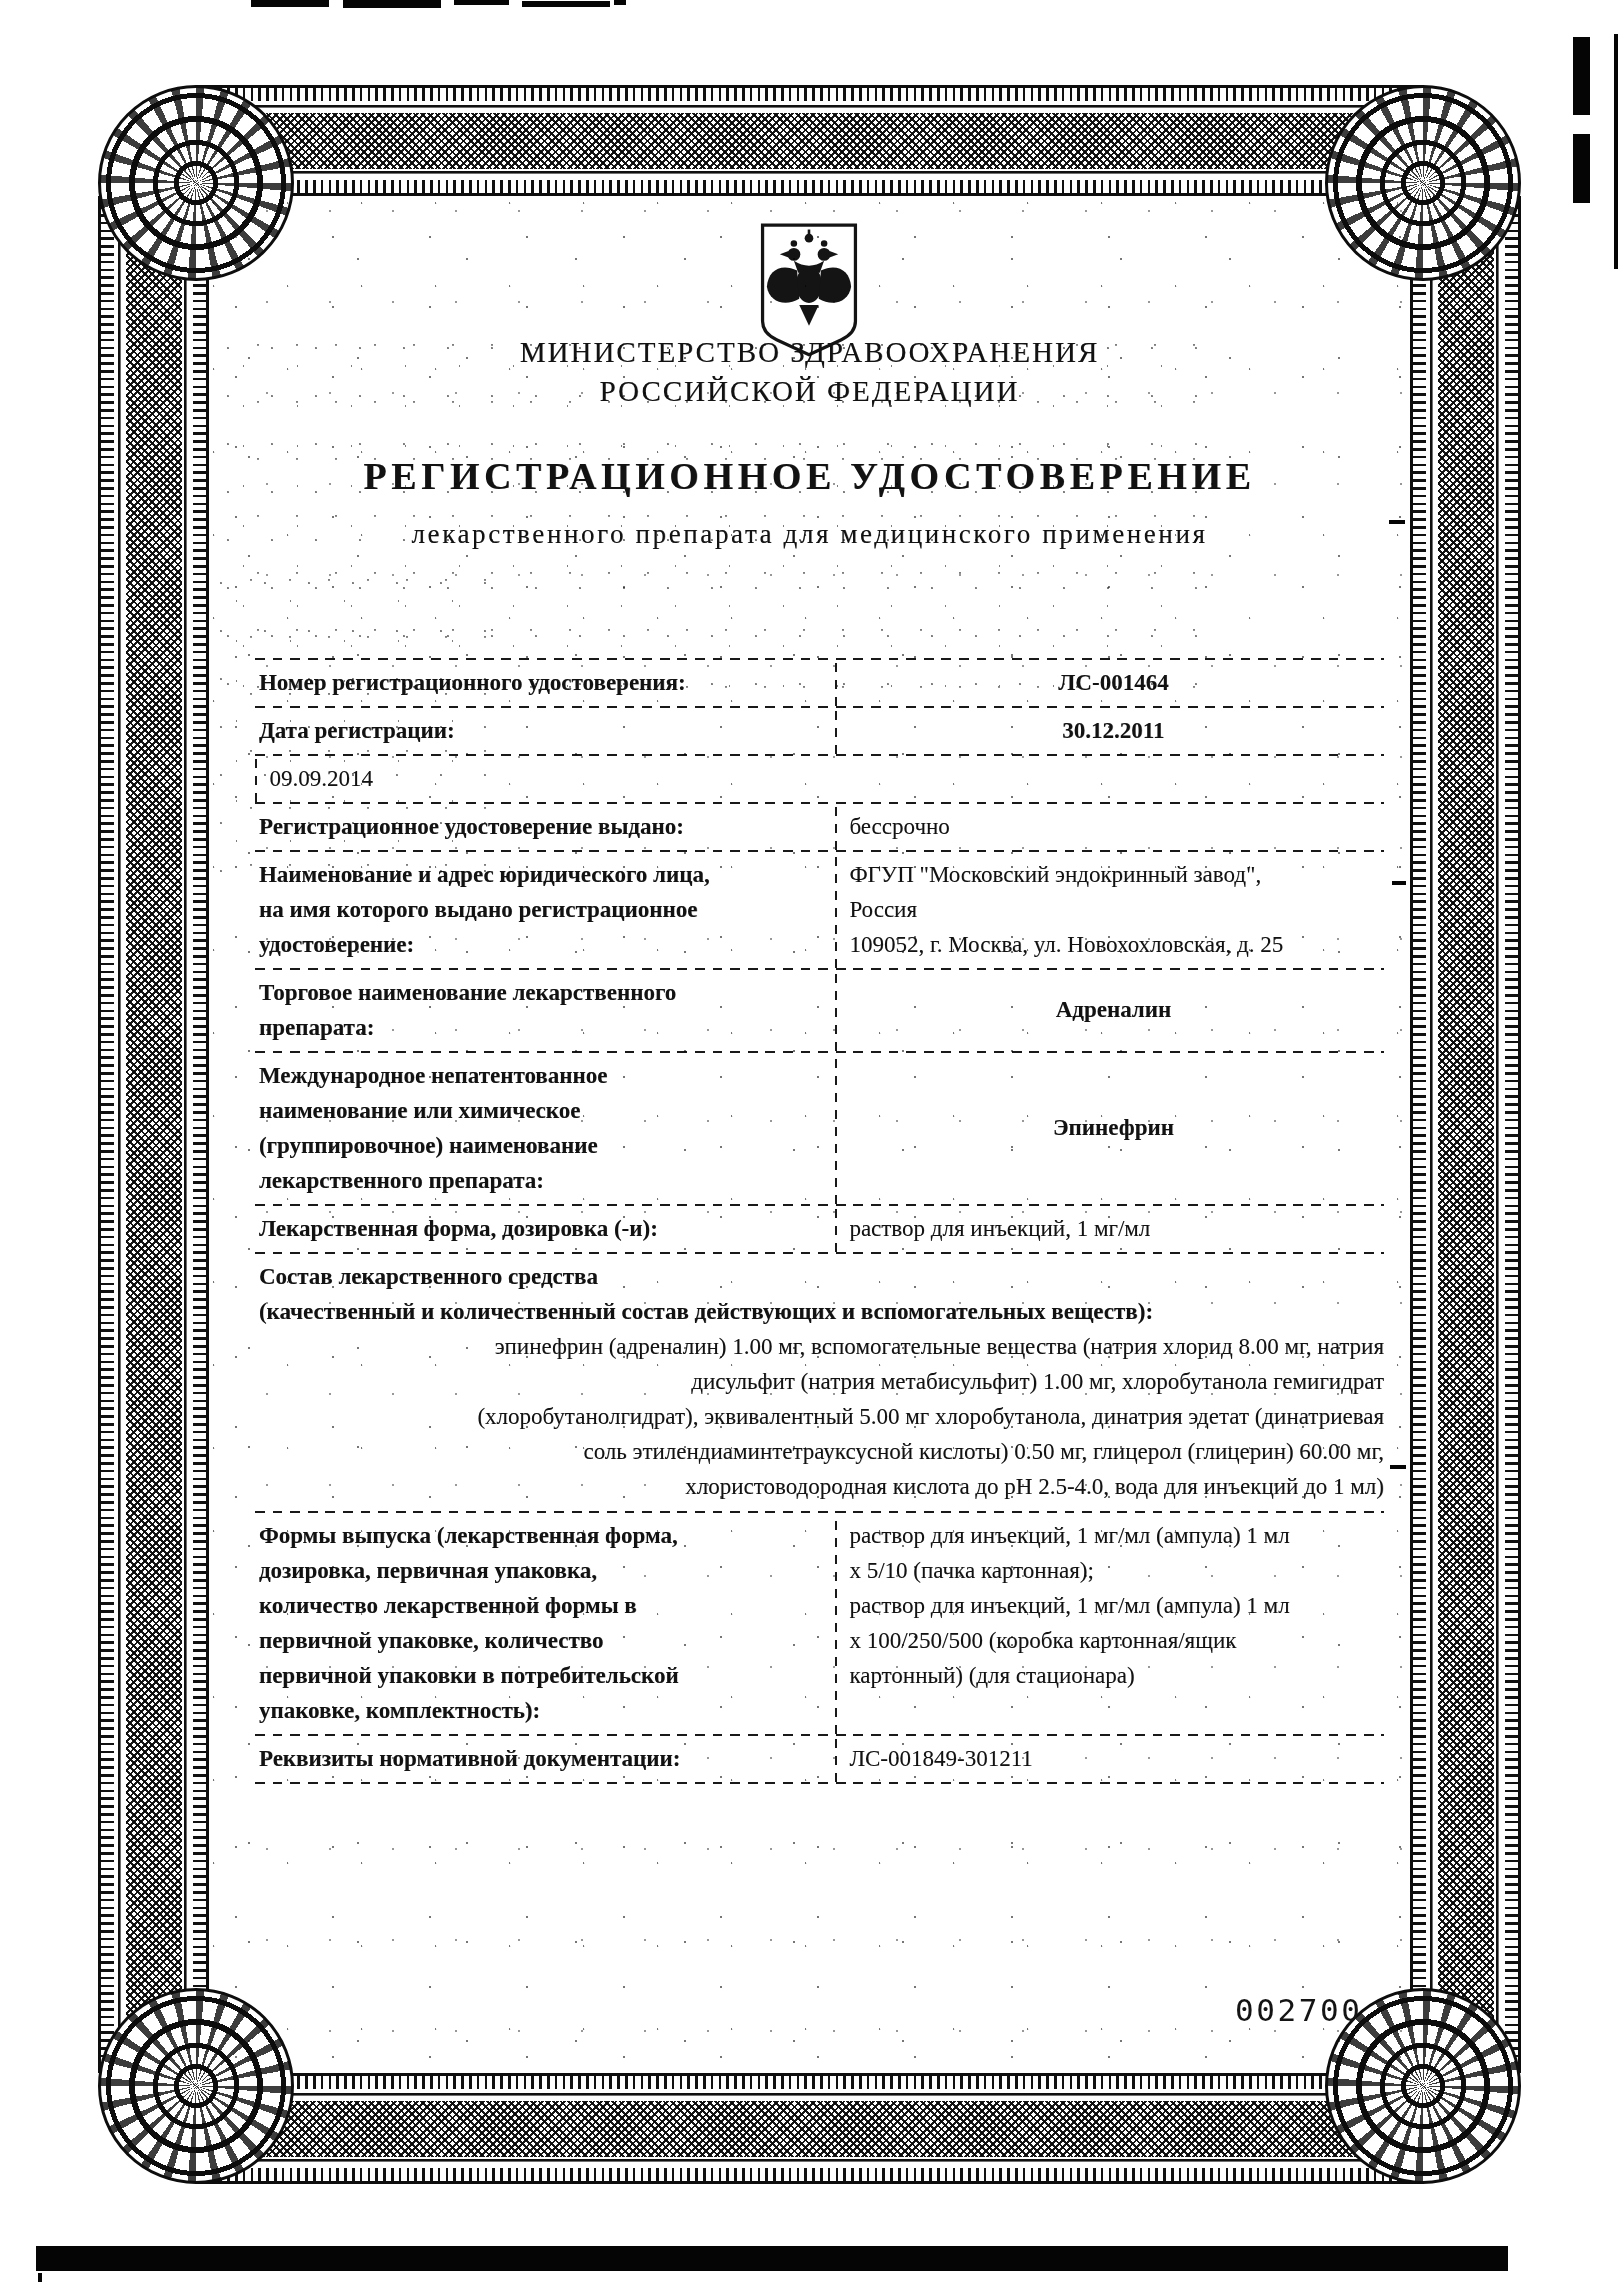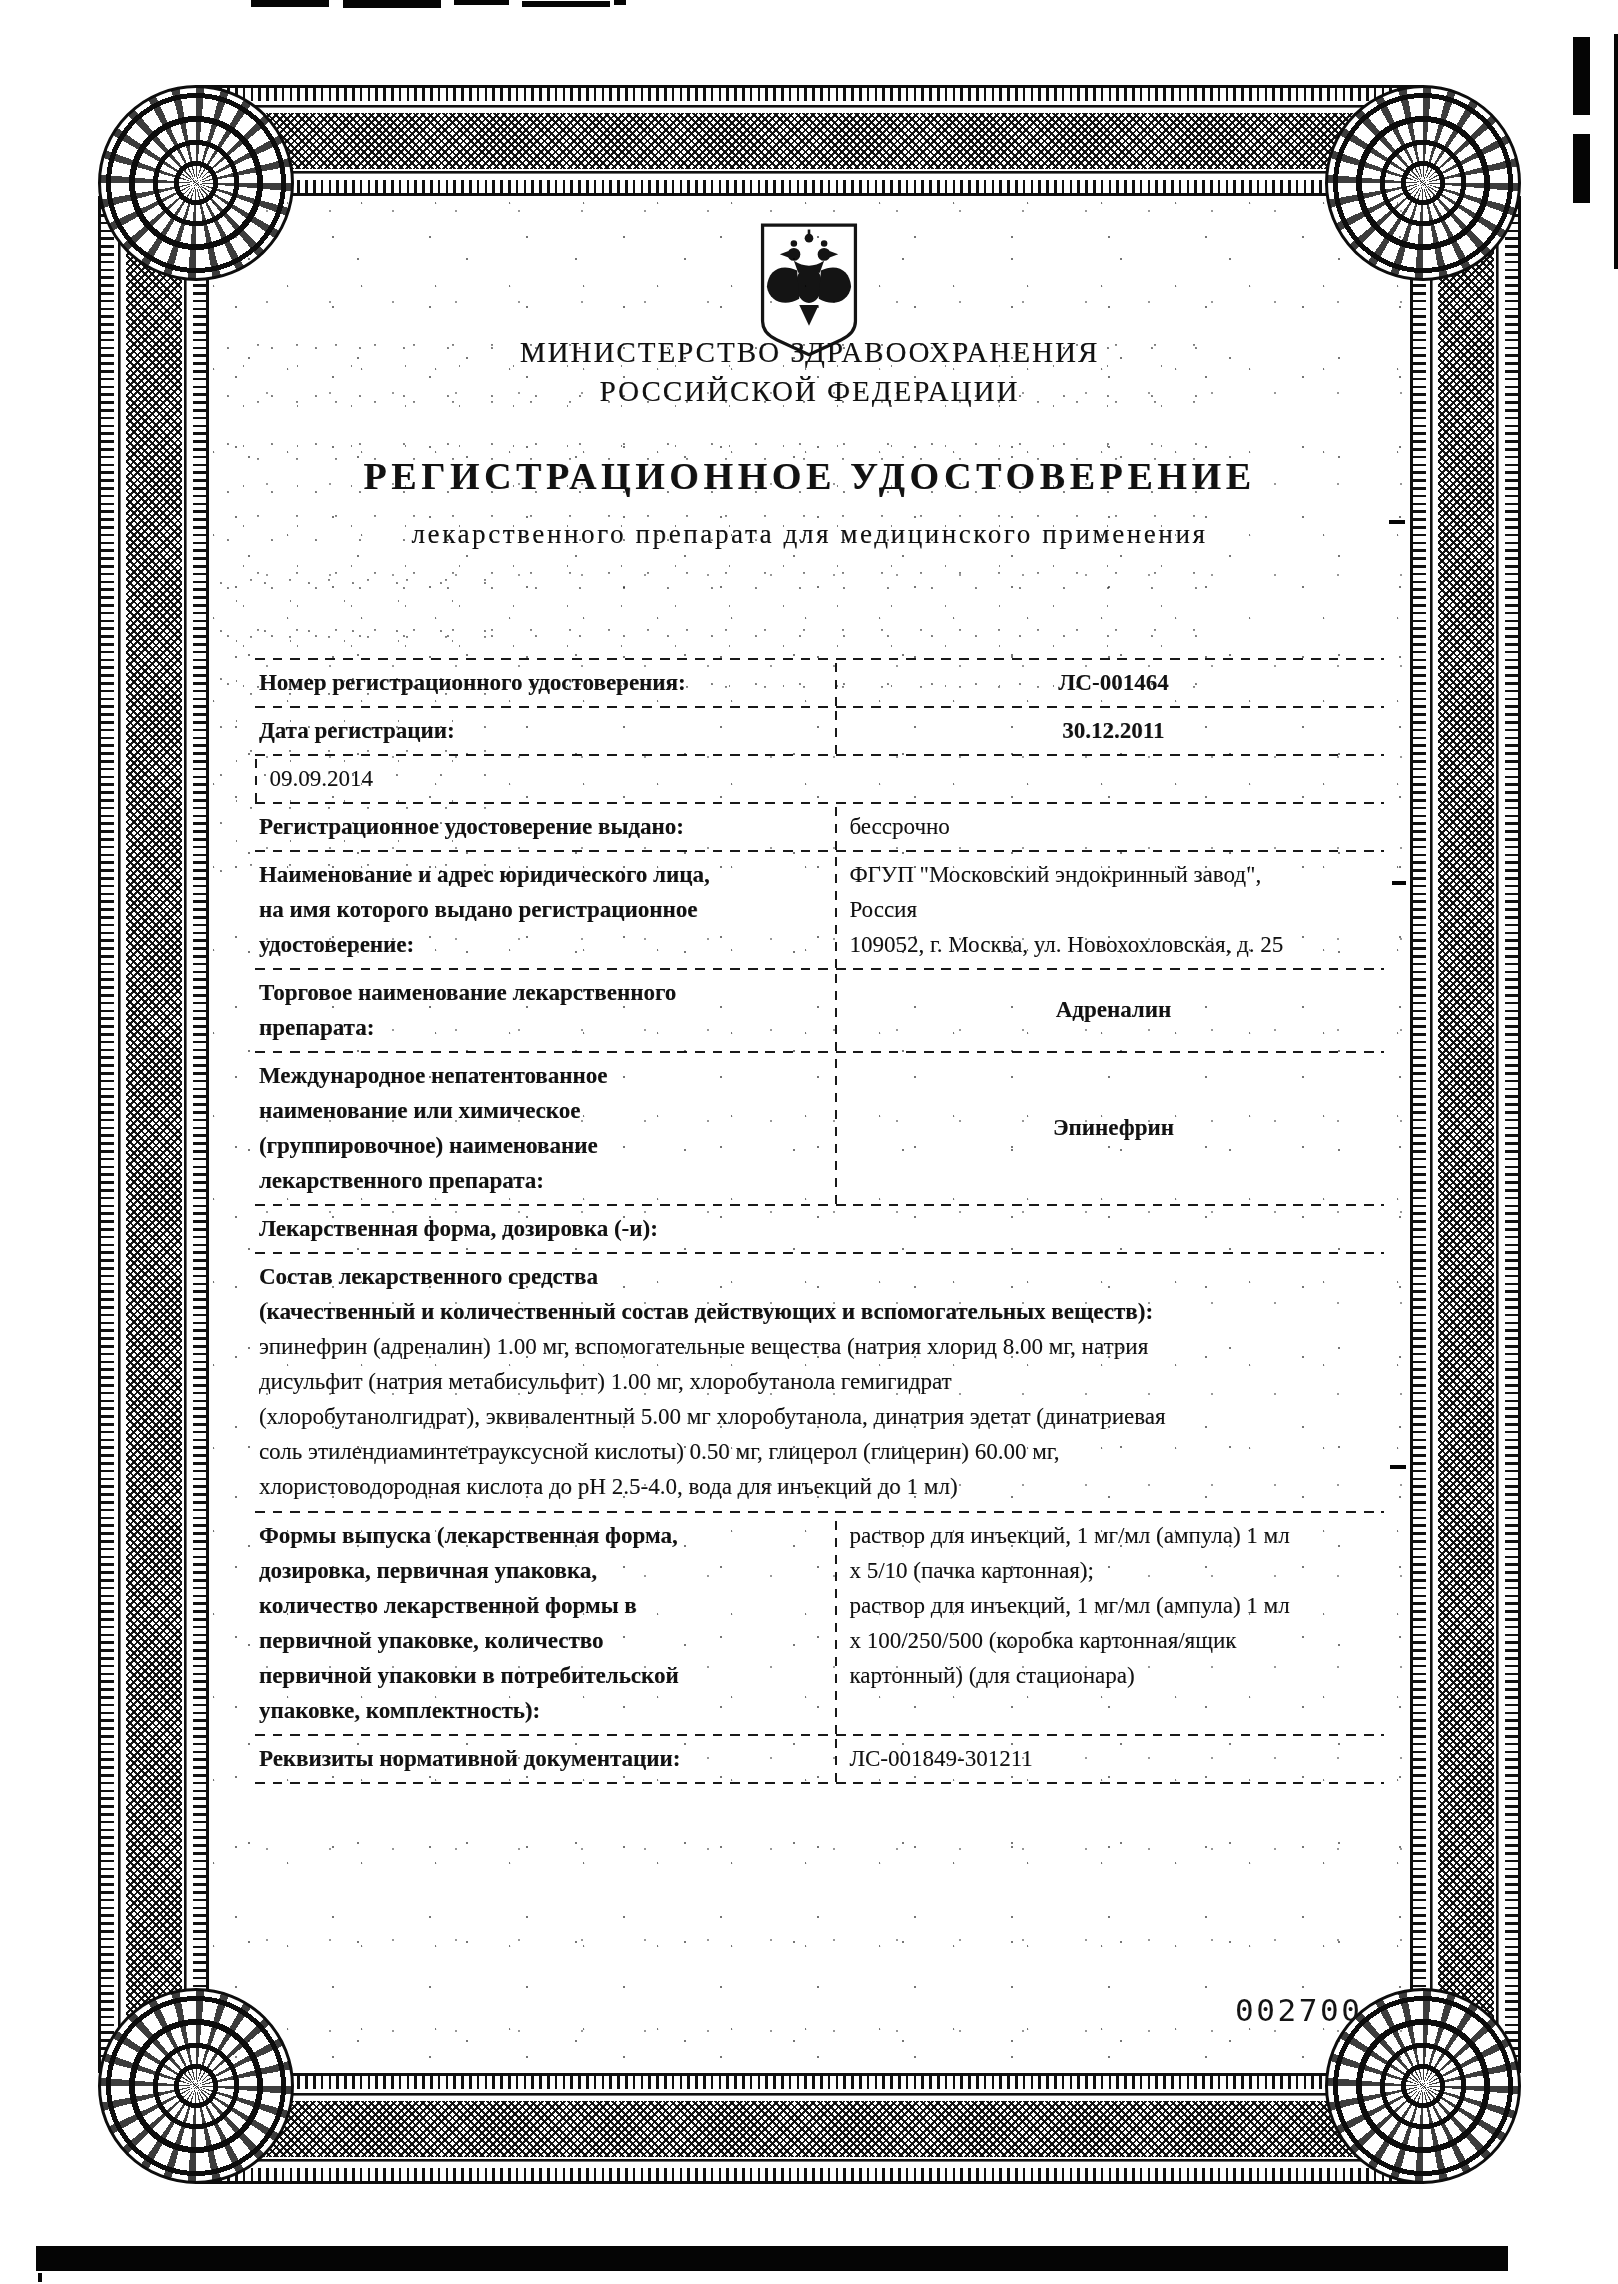--- a/index.html
+++ b/index.html
@@ -63,21 +63,21 @@
   .lab{width:580px;box-sizing:border-box;padding:6.5px 19.6px 6.5px 3.9px;font-weight:700;
     white-space:pre-line;text-shadow:0.3px 0.3px 0 rgba(0,0,0,.35);}
   .val{flex:1;box-sizing:border-box;padding:6.5px 6.5px 6.5px 14.4px;white-space:pre-line;
     background-image:repeating-linear-gradient(0deg,#191919 0 9.1px,transparent 9.1px 17px);
     background-size:2px 100%;background-repeat:no-repeat;background-position:0 0;
     text-shadow:0.3px 0.3px 0 rgba(0,0,0,.3);}
   .val.ctr{text-align:center;font-weight:700;}
   .val.vctr{display:flex;align-items:center;justify-content:center;font-weight:700;}
   .comp{display:block;padding:6.5px 0 7.8px 3.9px;}
   .comp .c-h{font-weight:700;text-shadow:0.3px 0.3px 0 rgba(0,0,0,.35);}
-  .comp .c-b{font-weight:400;white-space:pre-line;text-shadow:0.3px 0.3px 0 rgba(0,0,0,.3);}
+  .comp .c-b{font-weight:400;white-space:pre-line;text-shadow:0.3px 0.3px 0 rgba(0,0,0,.3);text-align:right;}
   
   .serial{position:absolute;left:1235px;top:1992px;font-family:"DejaVu Sans Mono",monospace;
     font-size:31px;letter-spacing:2.6px;color:#141414;}
   
   .noise{position:absolute;pointer-events:none;}
   .noise-fine{
     background-image:
       radial-gradient(circle at 4.6px 7.2px,#000 0.7px,transparent 1px),
       radial-gradient(circle at 27px 41px,#000 0.7px,transparent 1.2px),
       radial-gradient(circle at 58px 15px,#000 0.6px,transparent 1px),
@@ -183,20 +183,21 @@
     <div class="row">
       <div class="lab">Международное непатентованное
 наименование или химическое
 (группировочное) наименование
 лекарственного препарата:</div>
       <div class="val vctr">Эпинефрин</div>
     </div>
 
     <div class="row">
       <div class="lab">Лекарственная форма, дозировка (-и):</div>
+      <div class="val">раствор для инъекций, 1 мг/мл</div>
     </div>
 
     <div class="row comp">
       <div class="c-h">Состав лекарственного средства</div>
       <div class="c-h">(качественный и количественный состав действующих и вспомогательных веществ):</div>
       <div class="c-b">эпинефрин (адреналин) 1.00 мг, вспомогательные вещества (натрия хлорид 8.00 мг, натрия
 дисульфит (натрия метабисульфит) 1.00 мг, хлоробутанола гемигидрат
 (хлоробутанолгидрат), эквивалентный 5.00 мг хлоробутанола, динатрия эдетат (динатриевая
 соль этилендиаминтетрауксусной кислоты) 0.50 мг, глицерол (глицерин) 60.00 мг,
 хлористоводородная кислота до рН 2.5-4.0, вода для инъекций до 1 мл)</div>

